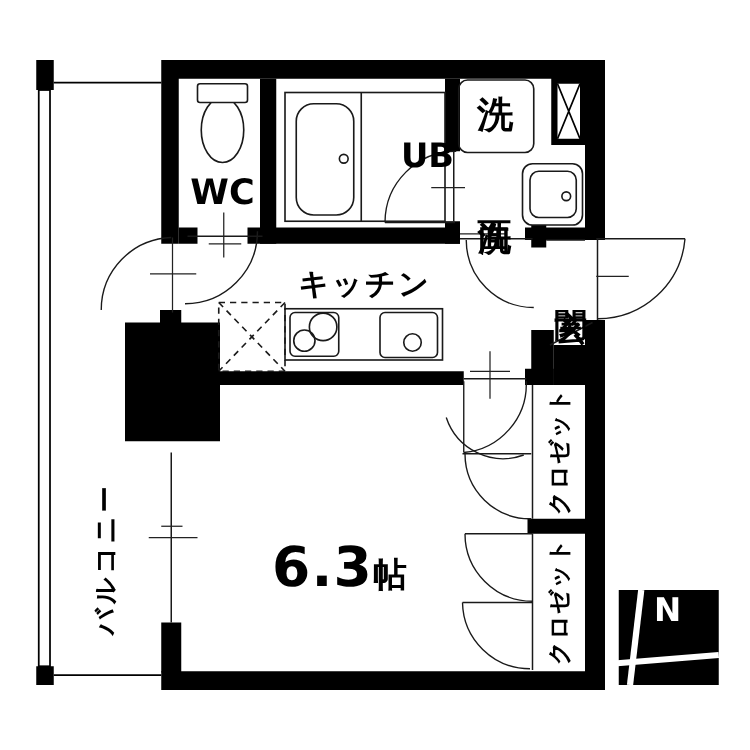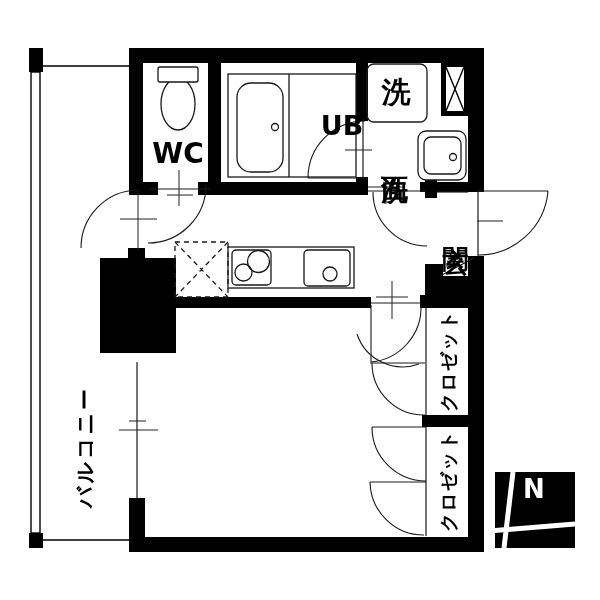--- a/index.html
+++ b/index.html
@@ -168,17 +168,19 @@
       <line x1="513" y1="472" x2="504" y2="548" stroke="#fff" stroke-width="5"></line>
       <line x1="489" y1="531" x2="575" y2="524" stroke="#fff" stroke-width="5"></line>
     </g>
   </svg>
 
   <div class="label lbl-wc" style="left:178px;top:154px;">WC</div>
   <div class="label lbl-ub" style="left:322px;top:125px;">UB</div>
   <div class="label lbl-washer" style="left:396px;top:92px;">洗</div>
   <div class="label lbl-vertical lbl-washroom" style="left:395px;top:155px;">洗面</div>
   <div class="label lbl-vertical lbl-entrance" style="left:456px;top:227px;">玄関</div>
+  <div class="label lbl-kitchen" style="left:292px;top:227px;">キッチン</div>
+  <div class="label lbl-size" style="left:272px;top:455px;"><span>6.3</span><span class="unit">帖</span></div>
   <div class="label lbl-rot lbl-closet" style="left:448px;top:361px;">クロゼット</div>
   <div class="label lbl-rot lbl-closet" style="left:448px;top:481px;">クロゼット</div>
   <div class="label lbl-rot lbl-balcony" style="left:85px;top:447px;">バルコニー</div>
   <div class="label lbl-north" style="left:534px;top:489px;">N</div>
 </div>
 
 </body></html>

